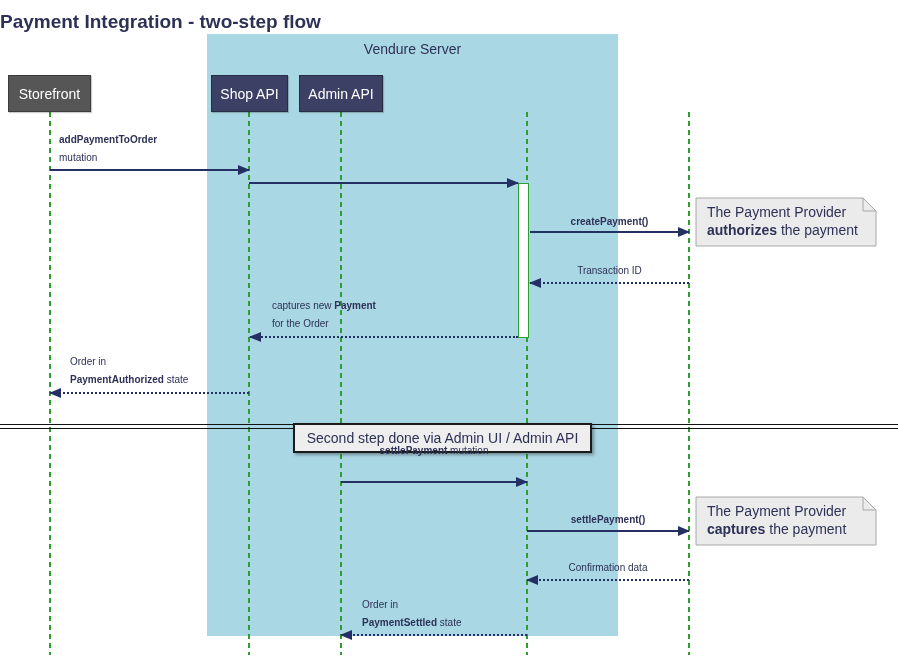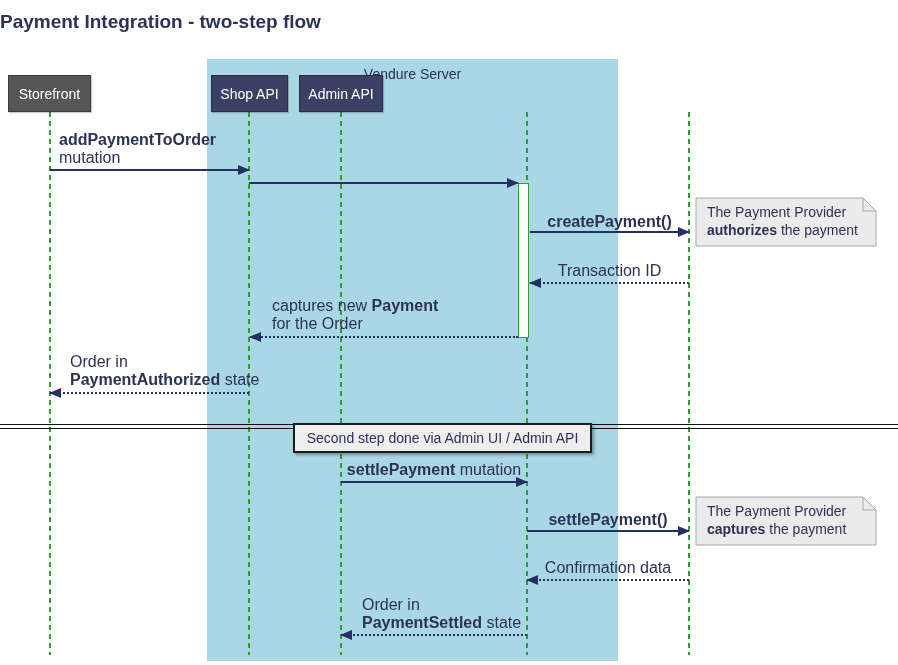--- a/index.html
+++ b/index.html
@@ -16,21 +16,21 @@
   html,body{margin:0;padding:0;background:#fff;}
   .canvas{
     position:relative;width:898px;height:665px;background:#fff;overflow:hidden;
     font-family:"Liberation Sans", sans-serif;color:var(--navy);
   }
   .title{
     position:absolute;left:0;right:0;top:11px;
     font-size:19px;font-weight:bold;color:var(--navy);
   }
   .server-box{
-    position:absolute;left:207px;top:59px;width:411px;height:602px;
+    position:absolute;left:207px;top:34px;width:411px;height:602px;
     background:var(--server);
   }
   .server-label{
     position:absolute;left:0;right:0;top:7px;text-align:center;font-size:14px;color:var(--navy);
   }
   .lifeline{
     position:absolute;top:112px;height:543px;width:2px;
     background:repeating-linear-gradient(to bottom,var(--green) 0 5px,transparent 5px 9px);
   }
   .activation{
@@ -41,21 +41,21 @@
     position:absolute;top:75px;height:37px;display:flex;align-items:center;justify-content:center;
     color:#fff;font-size:14px;border:1px solid rgba(0,0,0,0.3);
     box-shadow:1px 1px 1px rgba(0,0,0,0.2);box-sizing:border-box;
   }
   .arrow{position:absolute;height:2px;}
   .arrow .line{position:absolute;left:0;right:0;top:0;border-top:2px solid var(--arrow);}
   .arrow.dotted .line{border-top-style:dotted;}
   .arrow .head{position:absolute;top:-4px;width:0;height:0;border-top:5px solid transparent;border-bottom:5px solid transparent;}
   .arrow.right .head{right:-1px;border-left:12px solid var(--arrow);}
   .arrow.left .head{left:-1px;border-right:12px solid var(--arrow);}
-  .msg-label{position:absolute;font-size:16px;line-height:18px;color:var(--navy);white-space:nowrap;}
+  .msg-label{position:absolute;font-size:10px;line-height:18px;color:var(--navy);white-space:nowrap;}
   .msg-label.center{text-align:center;}
   .b{font-weight:bold;}
   .note{position:absolute;width:182px;height:50px;}
   .note svg{position:absolute;left:0;top:0;}
   .note .note-text{position:absolute;left:12px;top:6px;font-size:14px;line-height:18px;white-space:nowrap;color:var(--navy);}
   .divider-lines{
     position:absolute;left:0;width:898px;top:424px;height:3px;
     border-top:1.5px solid #111;border-bottom:1.5px solid #111;
   }
   .divider-box{
@@ -129,21 +129,21 @@
   <div class="arrow left dotted" style="left:50px;top:392px;width:199px">
     <div class="line"></div>
       <div class="head"></div>
   </div>
 
   <div class="divider-lines"></div>
   <div class="divider-box">
     <span>Second step done via Admin UI / Admin API</span>
   </div>
 
-  <div class="msg-label center" style="left:341px;top:461px;width:186px">
+  <div class="msg-label center" style="left:341px;top:442px;width:186px">
     <span class="b">settlePayment</span><span> mutation</span>
   </div>
   <div class="arrow right" style="left:341px;top:481px;width:186px">
     <div class="line"></div>
       <div class="head"></div>
   </div>
 
   <div class="msg-label center" style="left:527px;top:511px;width:162px">
     <span class="b">settlePayment()</span>
   </div>

